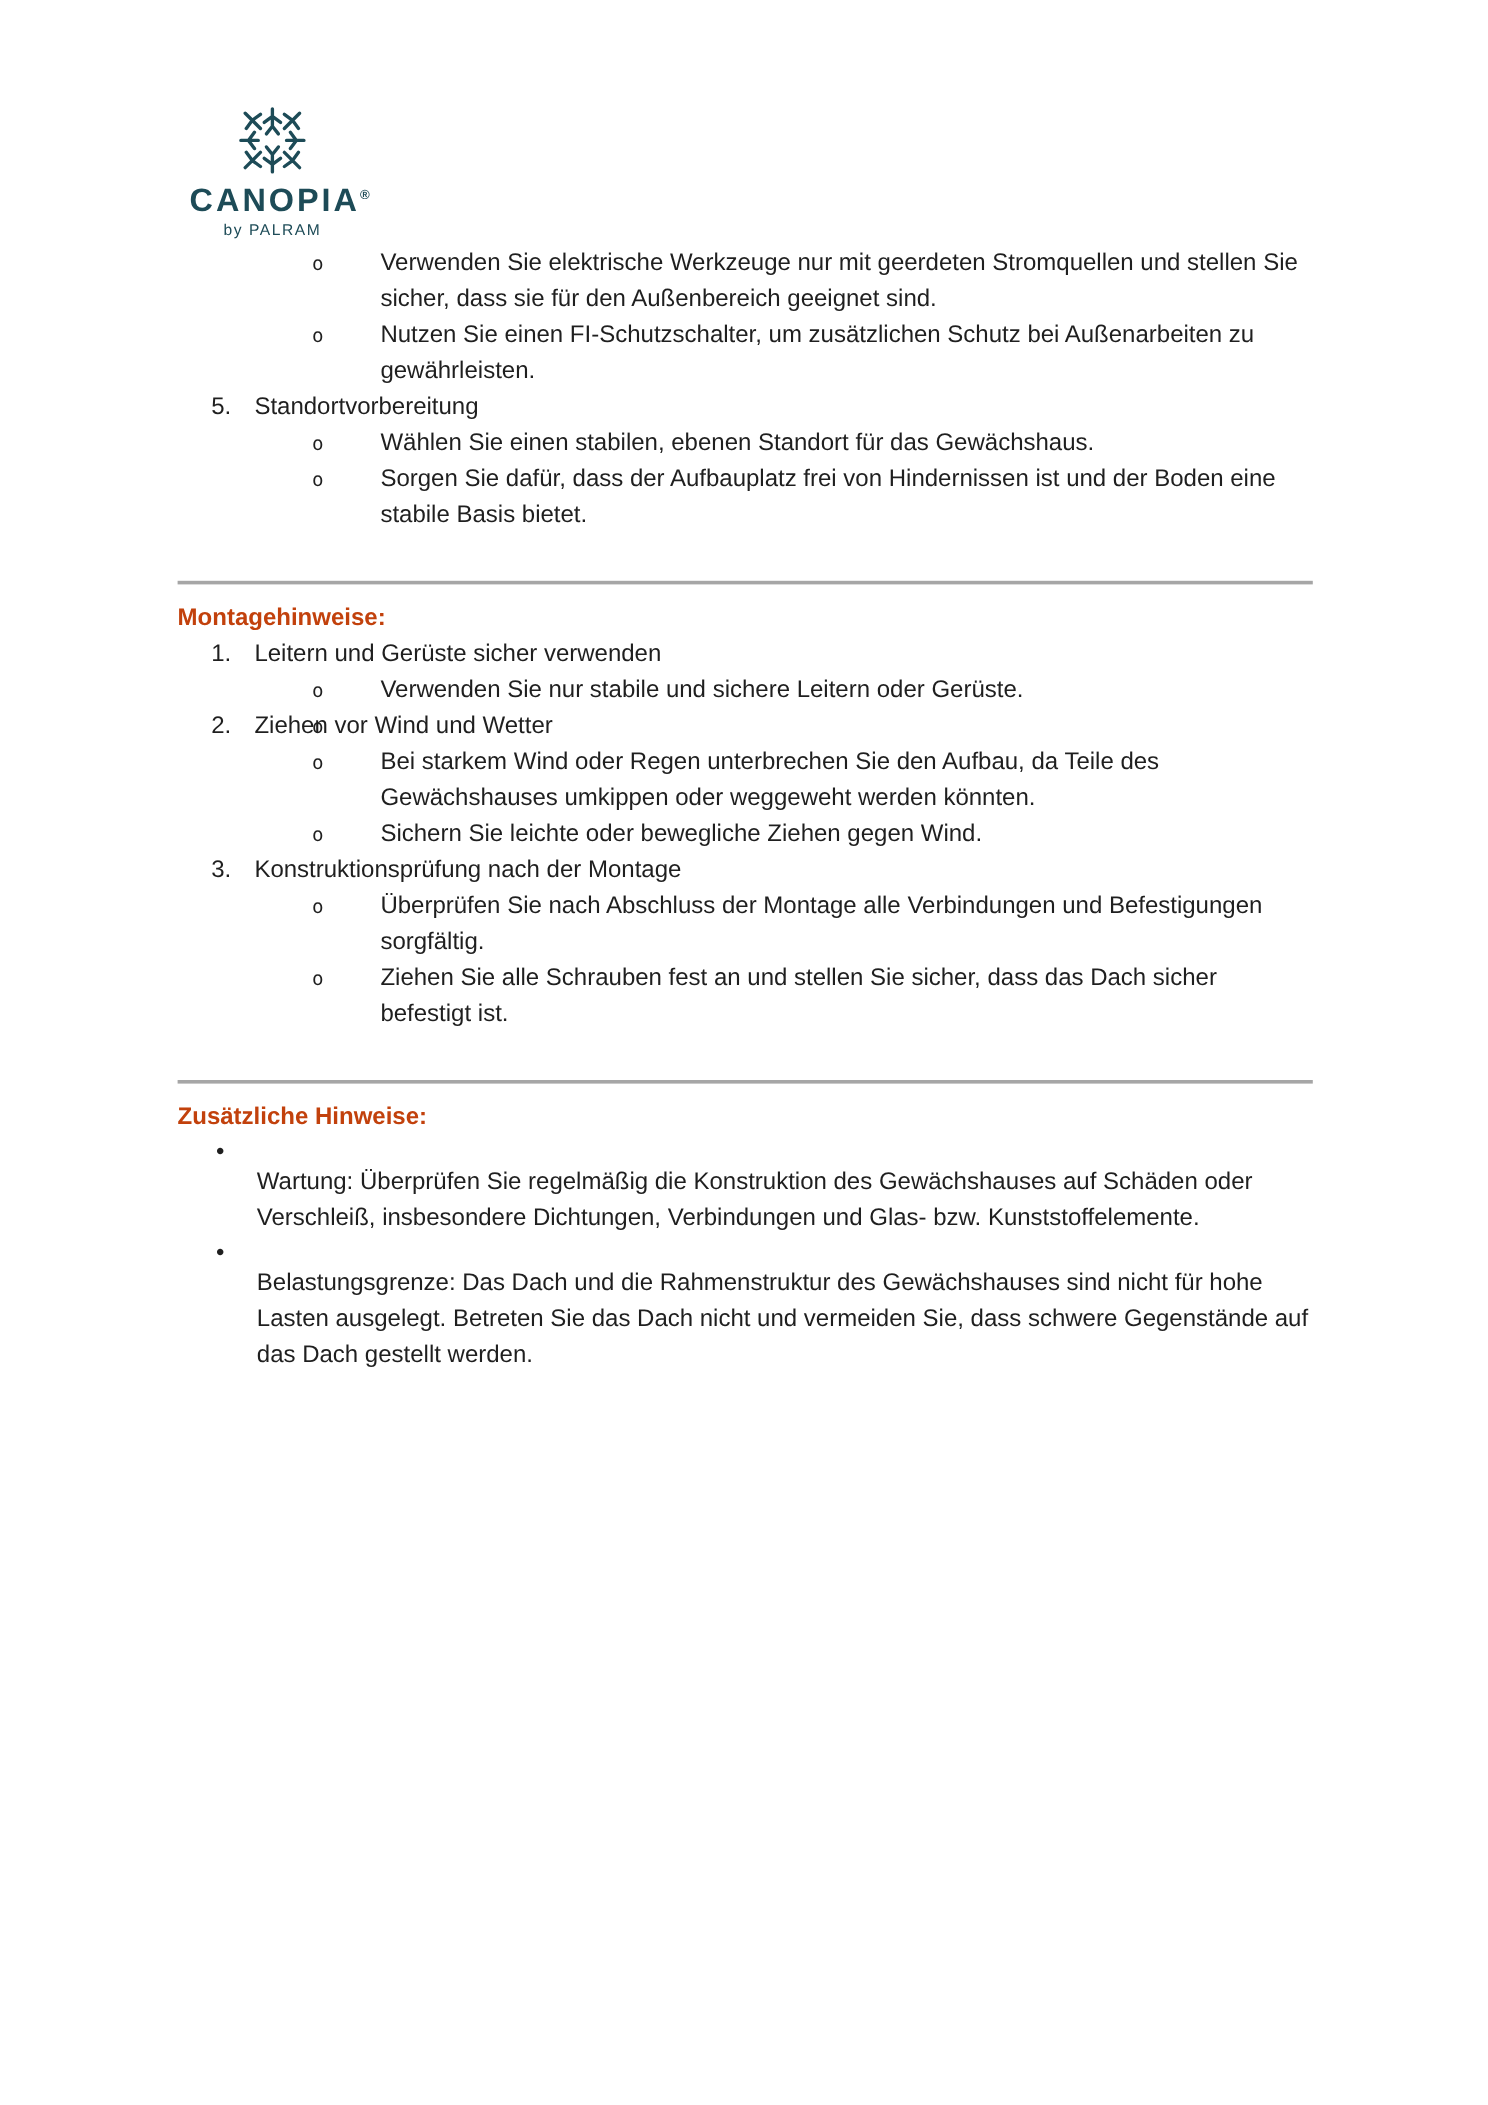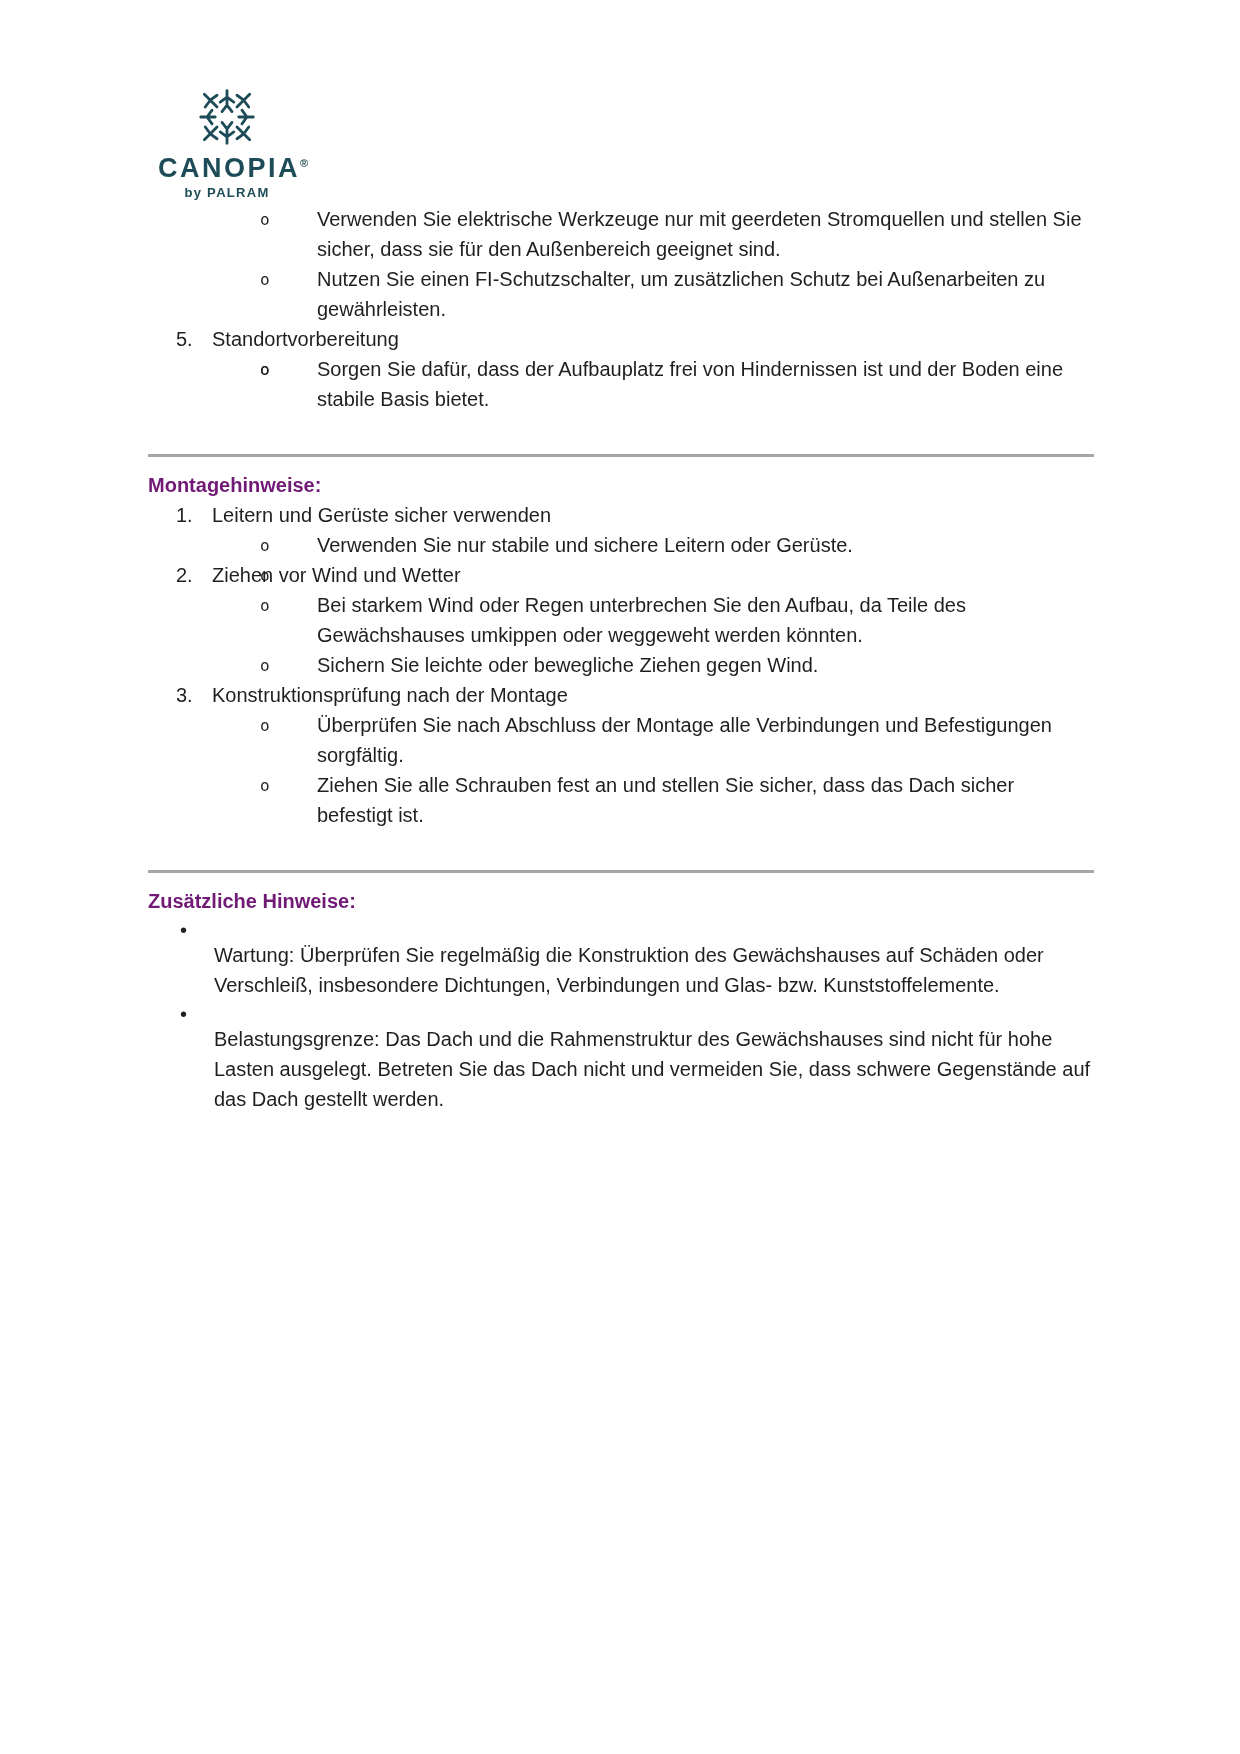--- a/index.html
+++ b/index.html
@@ -8,26 +8,26 @@
     font-family:"Liberation Sans","DejaVu Sans",sans-serif;
     color:#1f1f1f;
   }
   .page { position:relative; width:1240px; height:1754px; background:#fff; overflow:hidden; }
 
   
   .logo { position:absolute; left:158px; top:88px; width:138px; text-align:center; color:#1d4b57; }
   .logo-icon { display:block; margin:0 auto 4px auto; width:58px; height:58px; }
   .brand { font-size:27px; font-weight:700; letter-spacing:2.5px; line-height:26px; white-space:nowrap; }
   .brand sup { font-size:11px; font-weight:700; vertical-align:10px; letter-spacing:0; }
-  .byline { font-size:13px; font-weight:700; letter-spacing:1.3px; margin-top:4px; }
+  .byline { font-size:13px; font-weight:400; letter-spacing:1.3px; margin-top:4px; }
 
   
   .content { position:absolute; left:148px; top:204px; width:946px; font-size:20px; line-height:30px; }
 
-  .heading { font-size:20px; line-height:30px; font-weight:700; color:#701a75; margin:0; }
+  .heading { font-size:20px; line-height:30px; font-weight:700; color:#c2410c; margin:0; }
 
   .divider { border:none; border-top:3px solid #a6a6a6; margin:40px 0 13px 0; width:946px; height:0; }
 
   
   .l1 { position:relative; padding-left:64px; }
   .l1 .num { position:absolute; left:28px; top:0; }
 
   
   .lb { position:relative; padding-left:66px; }
   .lb .mk { position:absolute; left:32px; top:-1px; font-size:20px; }
@@ -83,20 +83,21 @@
       </li>
     </ul>
 
     <div class="l1">
       <span class="num">5.</span>
       <span class="txt">Standortvorbereitung</span>
     </div>
     <ul>
       <li class="l2">
         <span class="mk">o</span>
+        <span class="txt">Wählen Sie einen stabilen, ebenen Standort für das Gewächshaus.</span>
       </li>
       <li class="l2">
         <span class="mk">o</span>
         <span class="txt">Sorgen Sie dafür, dass der Aufbauplatz frei von Hindernissen ist und der Boden eine stabile Basis bietet.</span>
       </li>
     </ul>
 
     <hr class="divider">
 
     <h2 class="heading">Montagehinweise:</h2>

